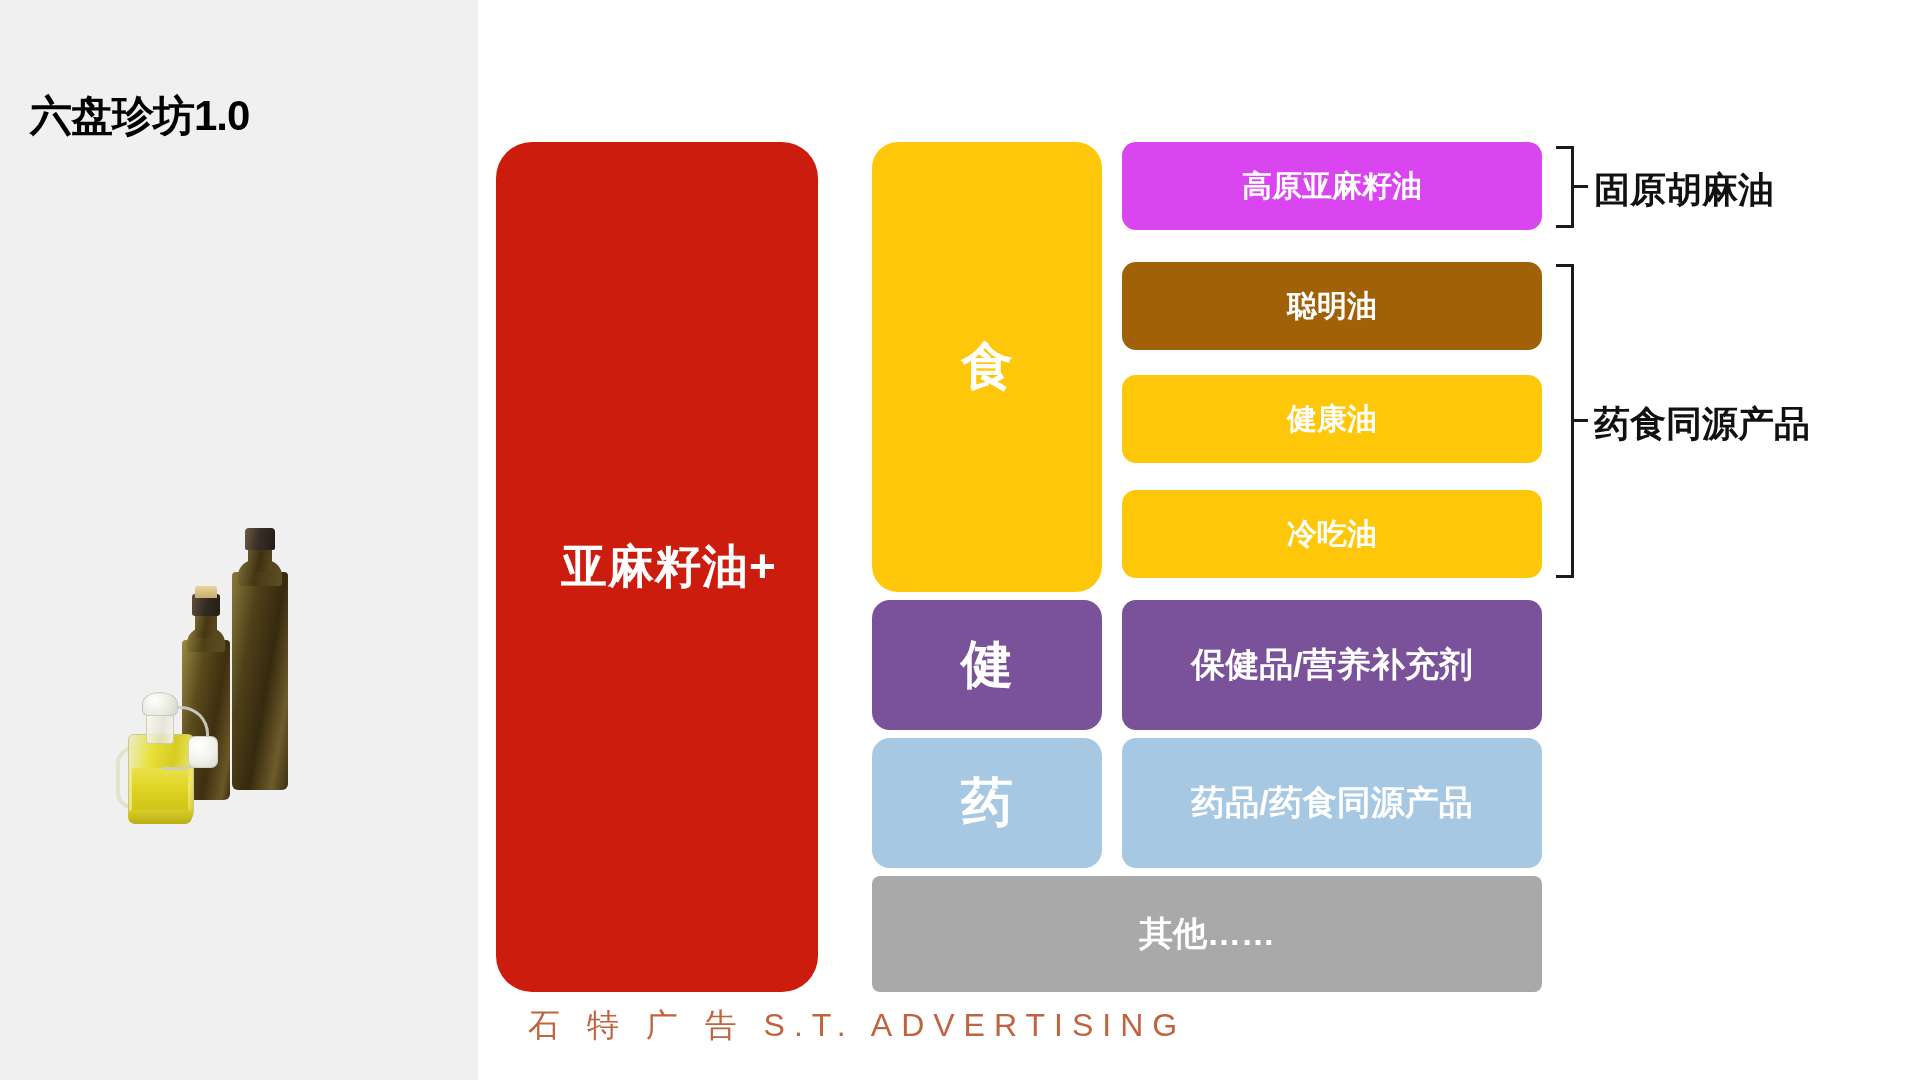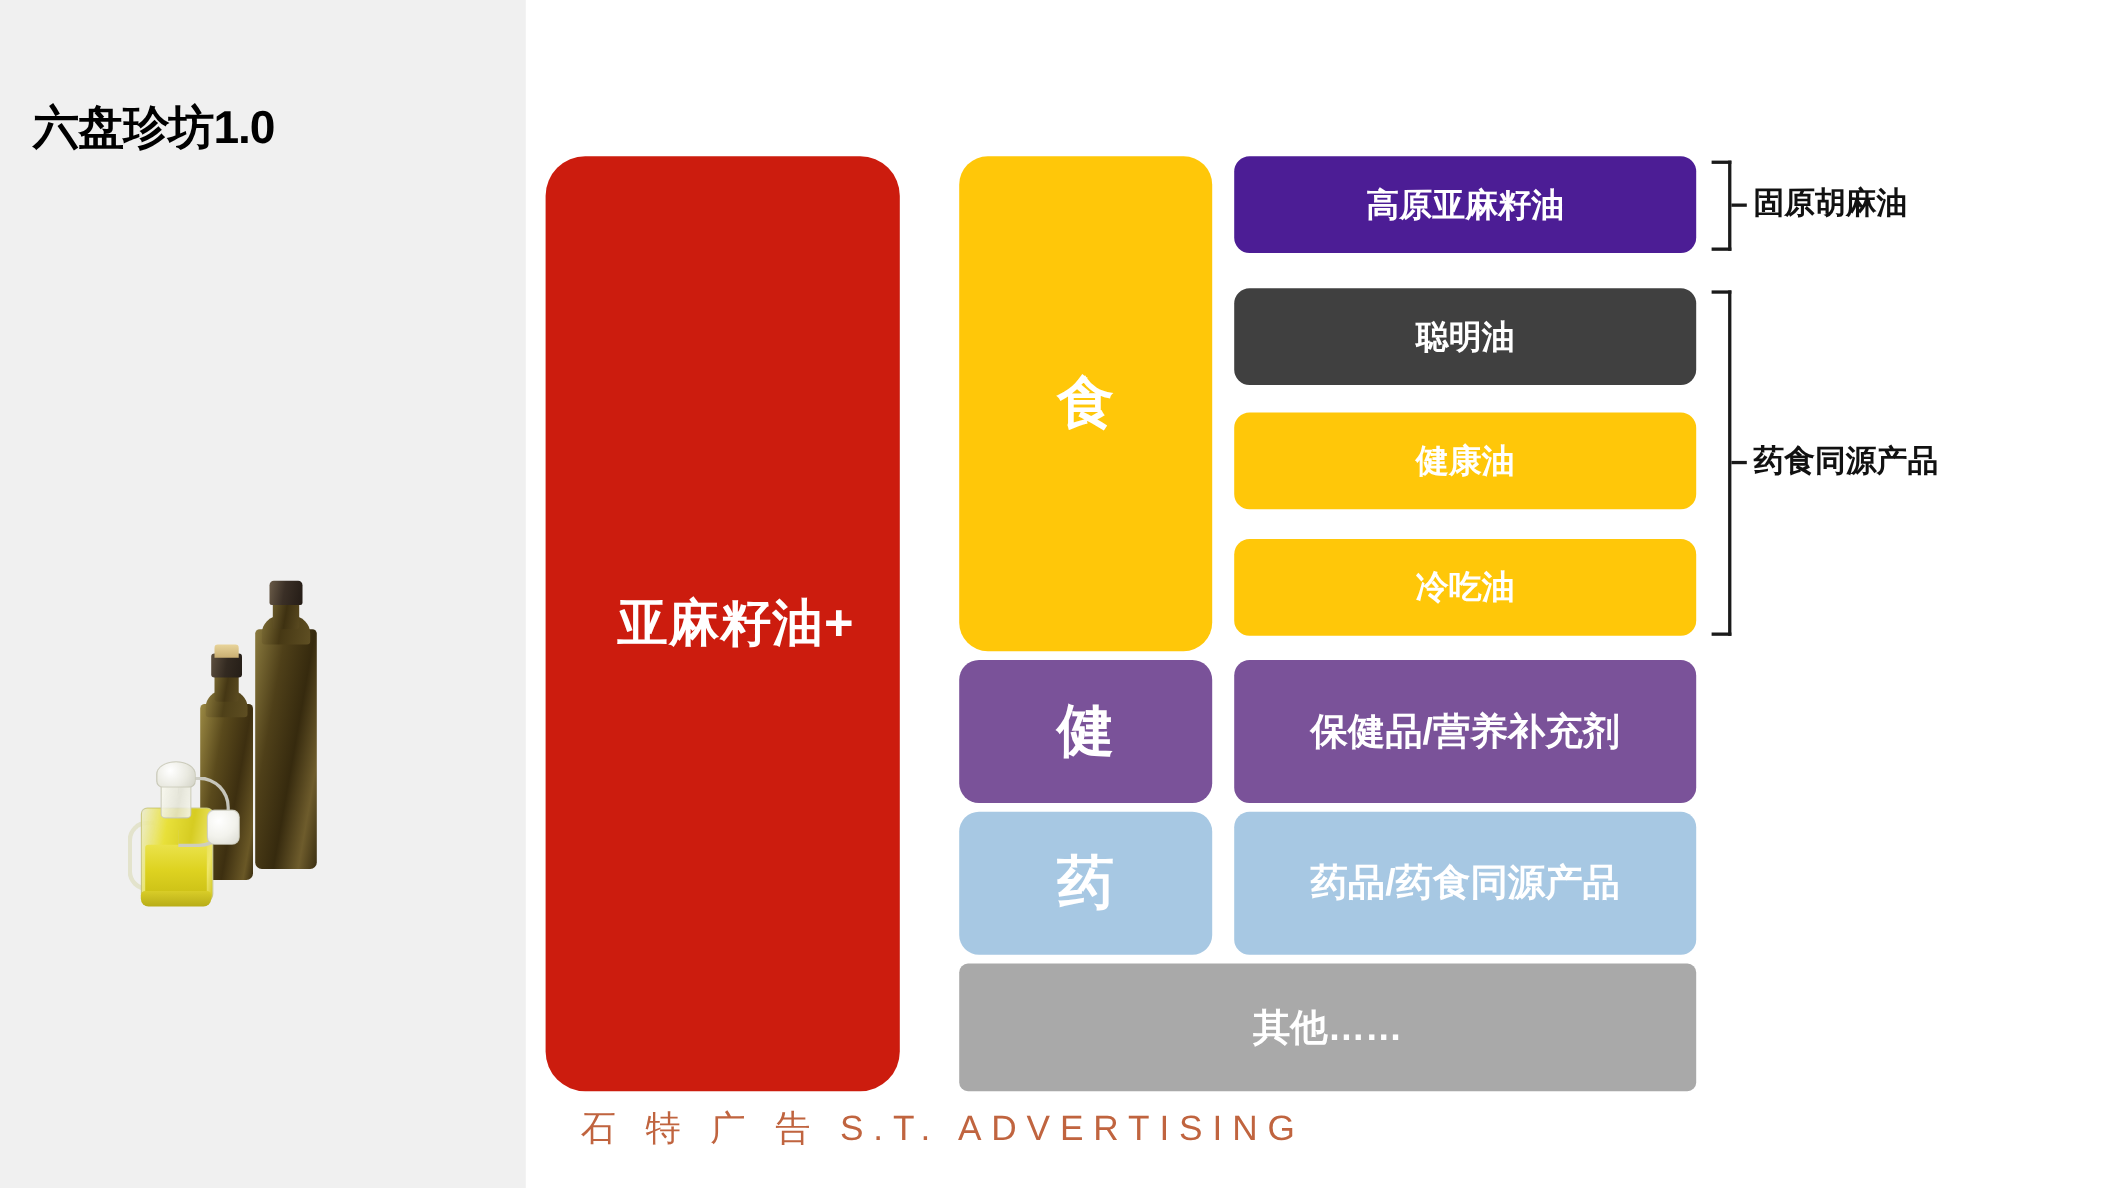--- a/index.html
+++ b/index.html
@@ -205,22 +205,22 @@
   #cat-medicine {
     left: 872px; top: 738px; width: 230px; height: 130px;
     background: #a7c8e3;
   }
 
   
   .prod-box {
     font-size: 30px;
     border-radius: 14px;
   }
-  #prod-gaoyuan  { left: 1122px; top: 142px; width: 420px; height: 88px; background: #4c1d95; }
-  #prod-congming { left: 1122px; top: 262px; width: 420px; height: 88px; background: #404040; }
+  #prod-gaoyuan  { left: 1122px; top: 142px; width: 420px; height: 88px; background: #d946ef; }
+  #prod-congming { left: 1122px; top: 262px; width: 420px; height: 88px; background: #a16207; }
   #prod-jiankang { left: 1122px; top: 375px; width: 420px; height: 88px; background: #ffc709; }
   #prod-lengchi  { left: 1122px; top: 490px; width: 420px; height: 88px; background: #ffc709; }
   #prod-baojian  { left: 1122px; top: 600px; width: 420px; height: 130px; background: #7a5299; font-size: 34px; }
   #prod-yaopin   { left: 1122px; top: 738px; width: 420px; height: 130px; background: #a7c8e3; font-size: 34px; }
   #prod-other    { left: 872px; top: 876px; width: 670px; height: 116px; background: #a9a9a9; font-size: 34px; border-radius: 8px; }
 
   
   .bracket {
     position: absolute;
     border: 3px solid #1a1a1a;
@@ -234,21 +234,21 @@
     position: absolute;
     width: 14px;
     height: 0;
     border-top: 3px solid #1a1a1a;
   }
   #tick-guyuan { left: 1574px; top: 185px; }
   #tick-youji  { left: 1574px; top: 419px; }
 
   .annotation {
     position: absolute;
-    font-size: 28px;
+    font-size: 36px;
     font-weight: bold;
     color: #111111;
     white-space: nowrap;
   }
   #anno-guyuan { left: 1594px; top: 166px; }
   #anno-youji  { left: 1594px; top: 400px; }
 
   
   #footer-mark {
     position: absolute;

